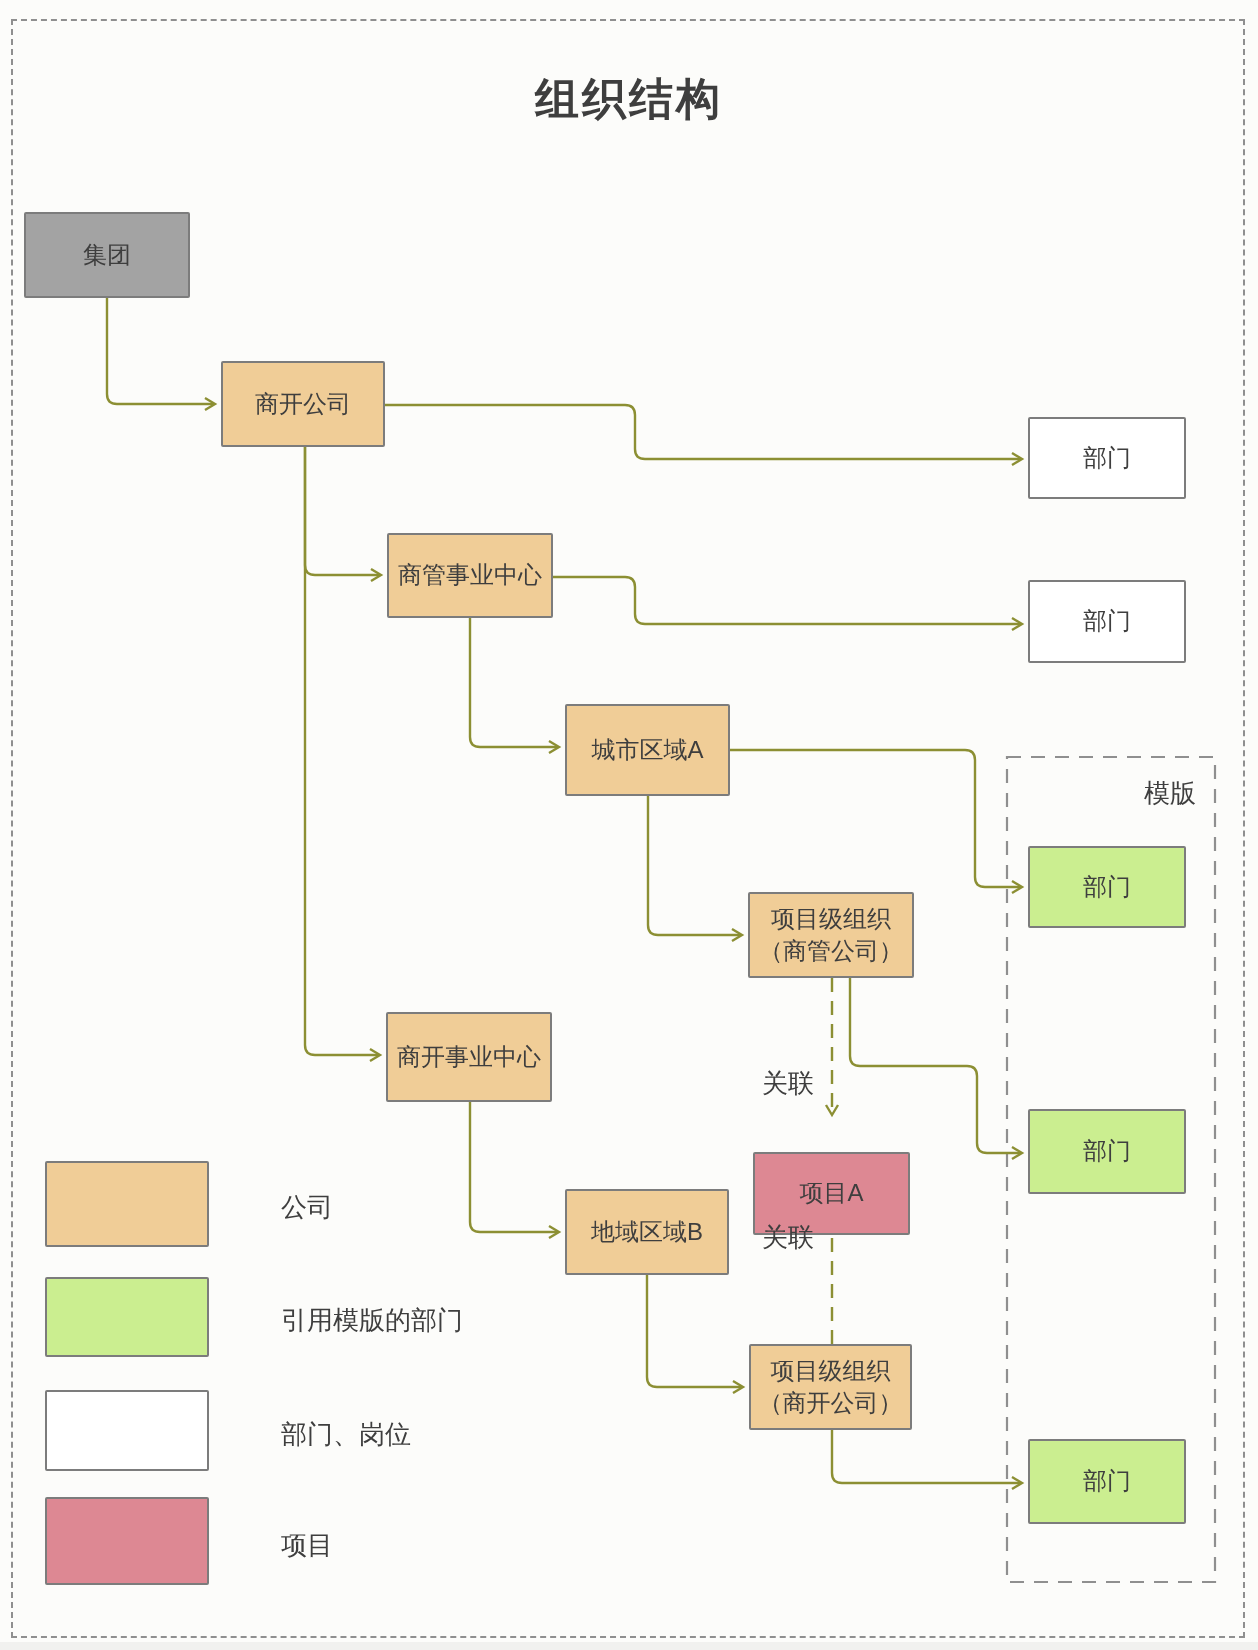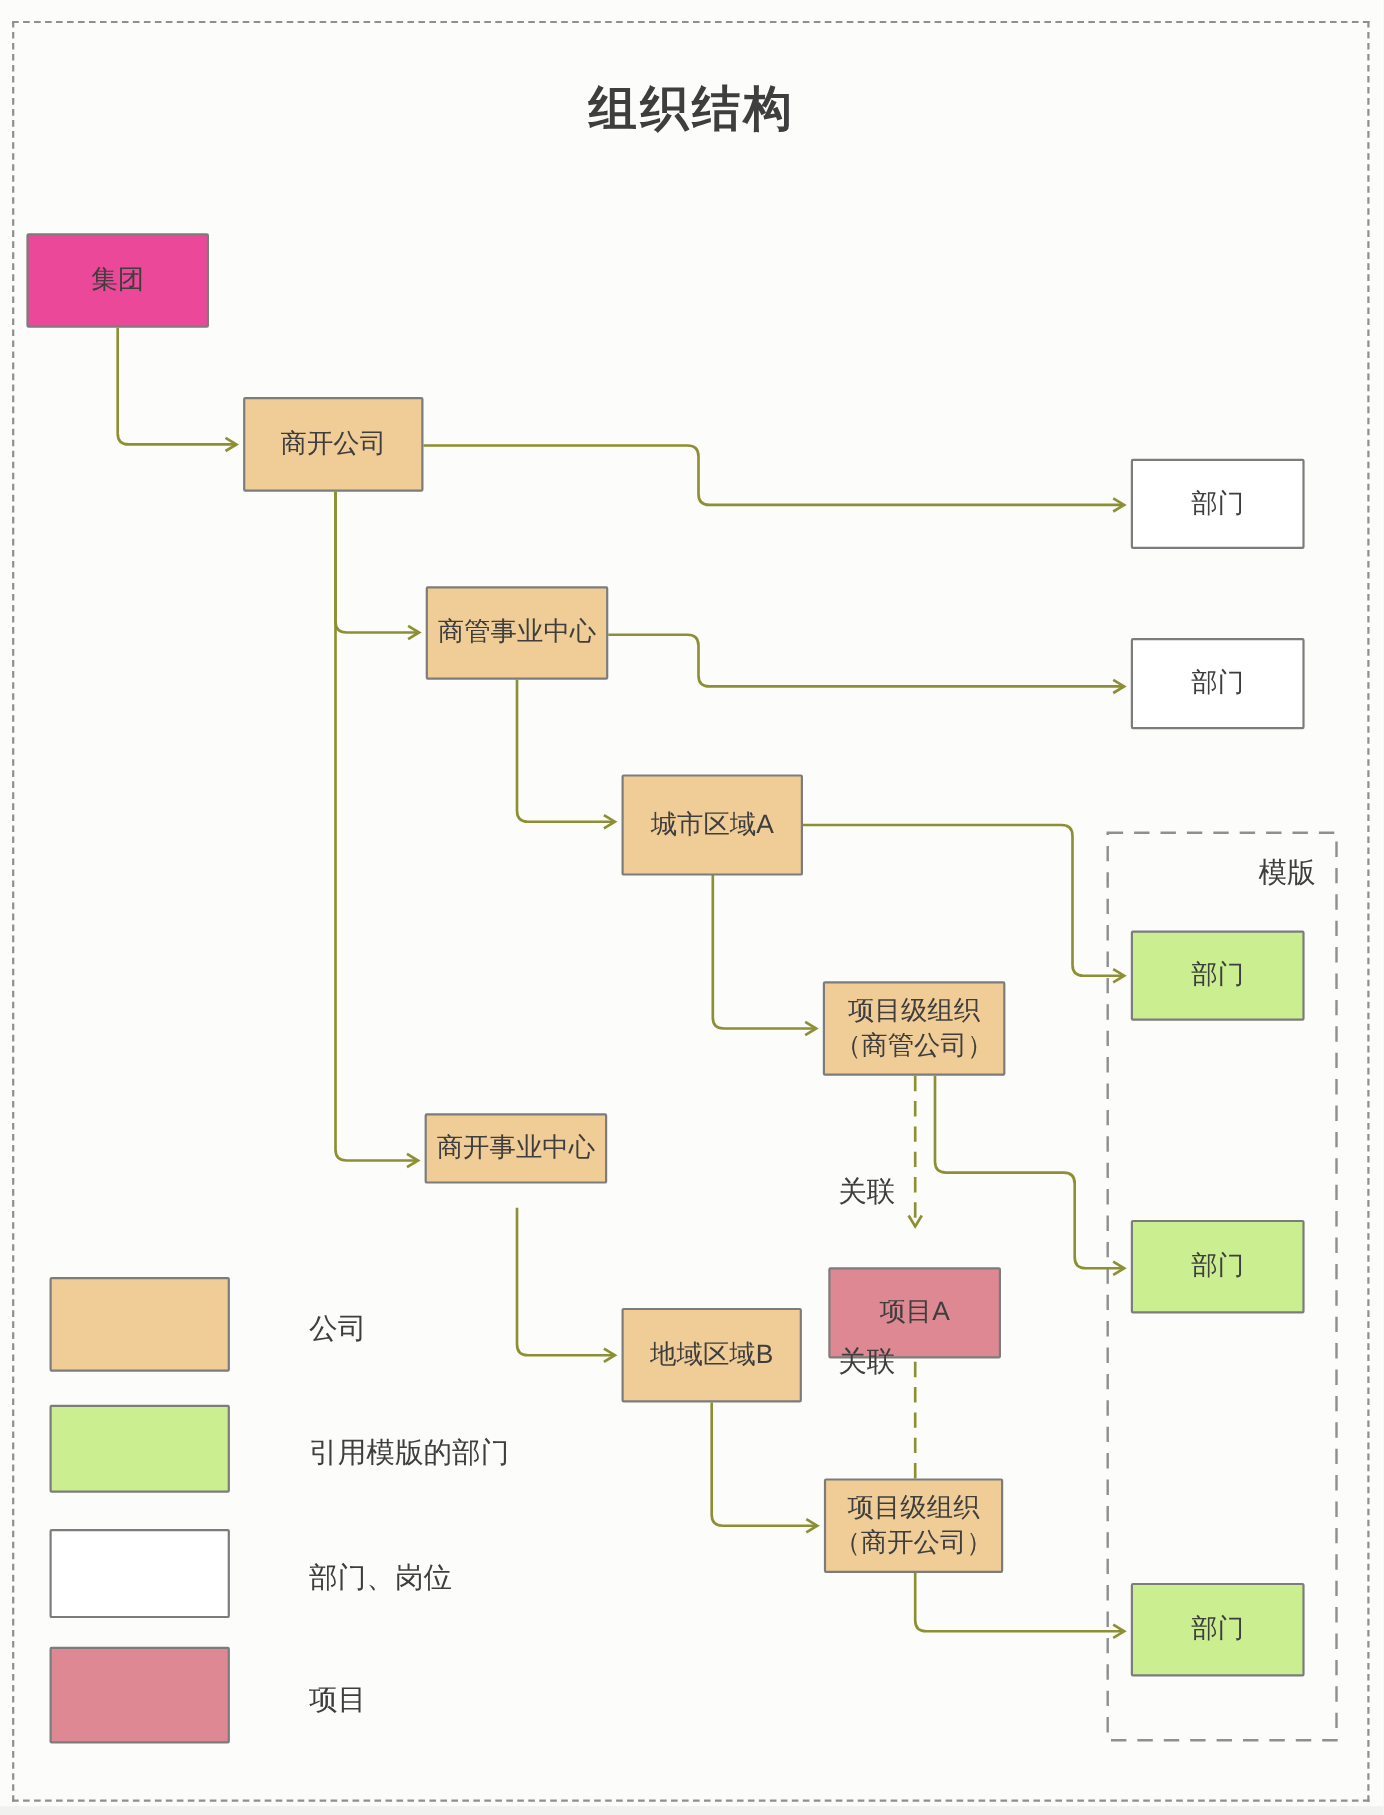--- a/index.html
+++ b/index.html
@@ -70,42 +70,42 @@
     <path class="edge" marker-end="url(#arrow)" d="M648,790 L648,925 Q648,935 658,935 L741,935"></path>
     <path class="edge" marker-end="url(#arrow)" d="M850,978 L850,1056 Q850,1066 860,1066 L967,1066 Q977,1066 977,1076 L977,1143 Q977,1153 987,1153 L1021,1153"></path>
     <path class="edge" marker-end="url(#arrow)" d="M470,1098 L470,1222 Q470,1232 480,1232 L558,1232"></path>
     <path class="edge" marker-end="url(#arrow)" d="M647,1275 L647,1377 Q647,1387 657,1387 L742,1387"></path>
     <path class="edge" marker-end="url(#arrow)" d="M832,1430 L832,1473 Q832,1483 842,1483 L1021,1483"></path>
 
     <path class="edge dashed" marker-end="url(#arrow)" d="M832,978 L832,1114"></path>
     <path class="edge dashed" marker-end="url(#arrow)" d="M832,1344 L832,1213"></path>
   </svg>
 
-  <div class="node" style="left: 24px; top: 212px; width: 166px; height: 86px; background: #ec4899;">
+  <div class="node" style="left: 24px; top: 212px; width: 166px; height: 86px; background: #a3a3a3;">
     <span>集团</span>
   </div>
 
   <div class="node" style="left: 221px; top: 361px; width: 164px; height: 86px; background: rgb(240, 205, 151);">
     <span>商开公司</span>
   </div>
 
   <div class="node" style="left: 387px; top: 533px; width: 166px; height: 85px; background: rgb(240, 205, 151);">
     <span>商管事业中心</span>
   </div>
 
   <div class="node" style="left: 565px; top: 704px; width: 165px; height: 92px; background: rgb(240, 205, 151);">
     <span>城市区域A</span>
   </div>
 
   <div class="node" style="left: 748px; top: 892px; width: 166px; height: 86px; background: rgb(240, 205, 151);">
     <span>项目级组织</span>
     <span>（商管公司）</span>
   </div>
 
-  <div class="node" style="left: 386px; top: 1012px; width: 166px; height: 64px; background: rgb(240, 205, 151);">
+  <div class="node" style="left: 386px; top: 1012px; width: 166px; height: 90px; background: rgb(240, 205, 151);">
     <span>商开事业中心</span>
   </div>
 
   <div class="node" style="left: 565px; top: 1189px; width: 164px; height: 86px; background: rgb(240, 205, 151);">
     <span>地域区域B</span>
   </div>
 
   <div class="node" style="left: 753px; top: 1122px; width: 157px; height: 83px; background: rgb(221, 136, 147); margin-top: 30px;">
     <span>项目A</span>
   </div>

